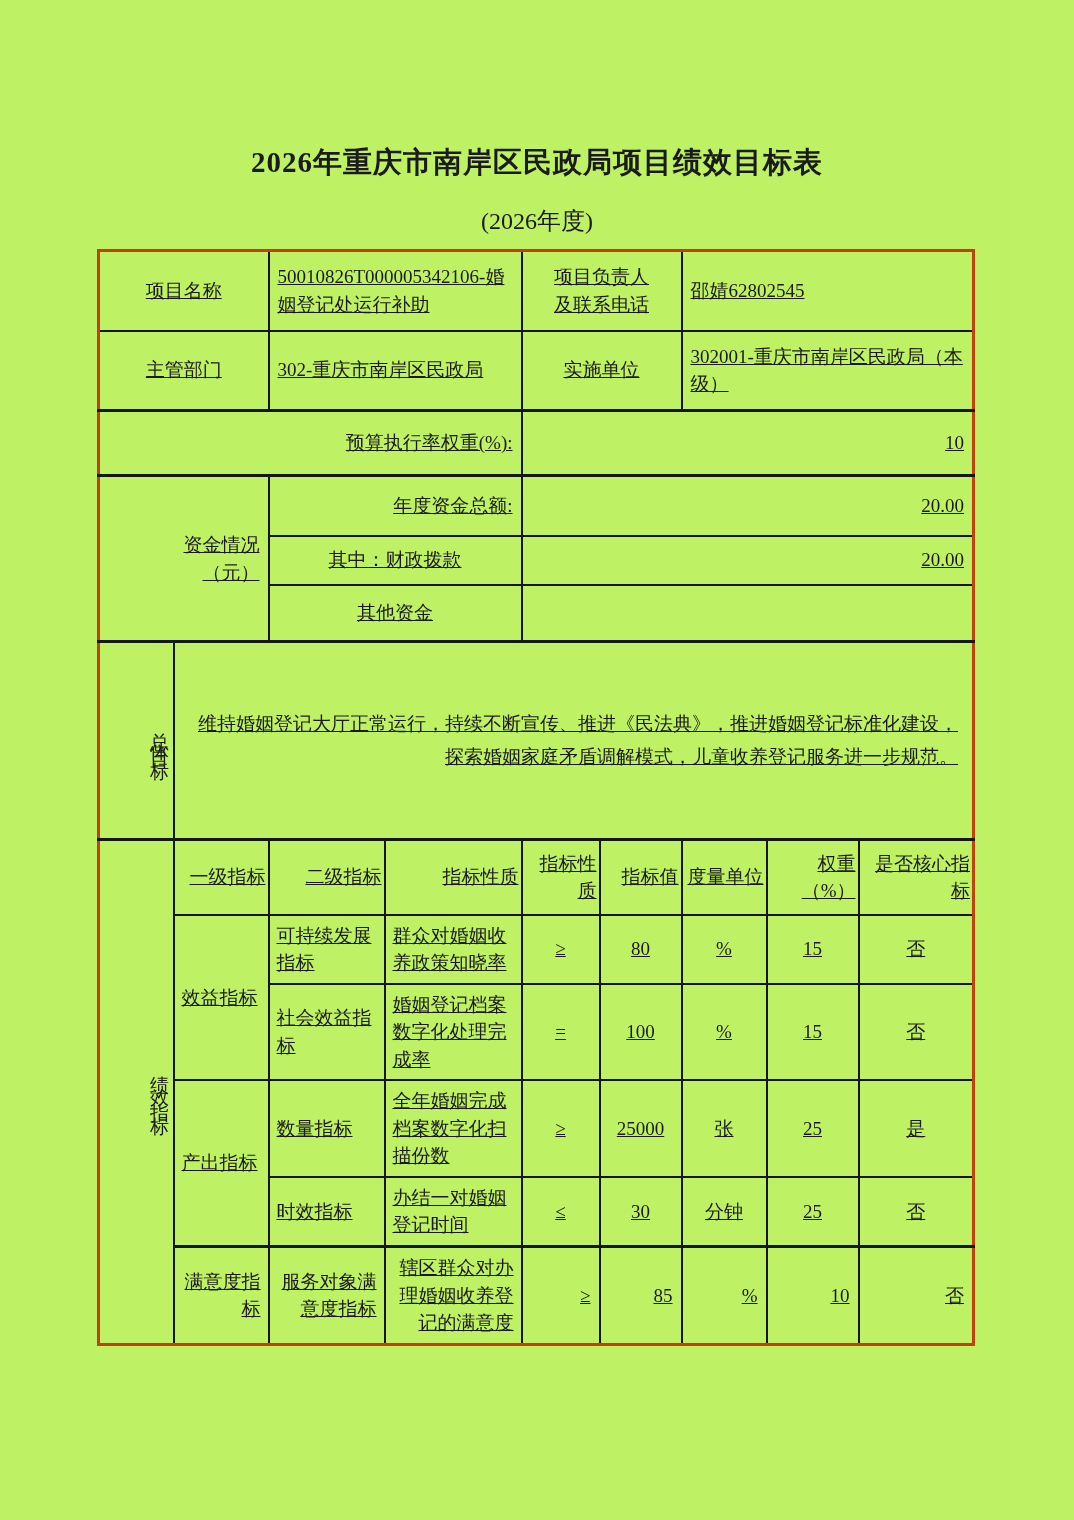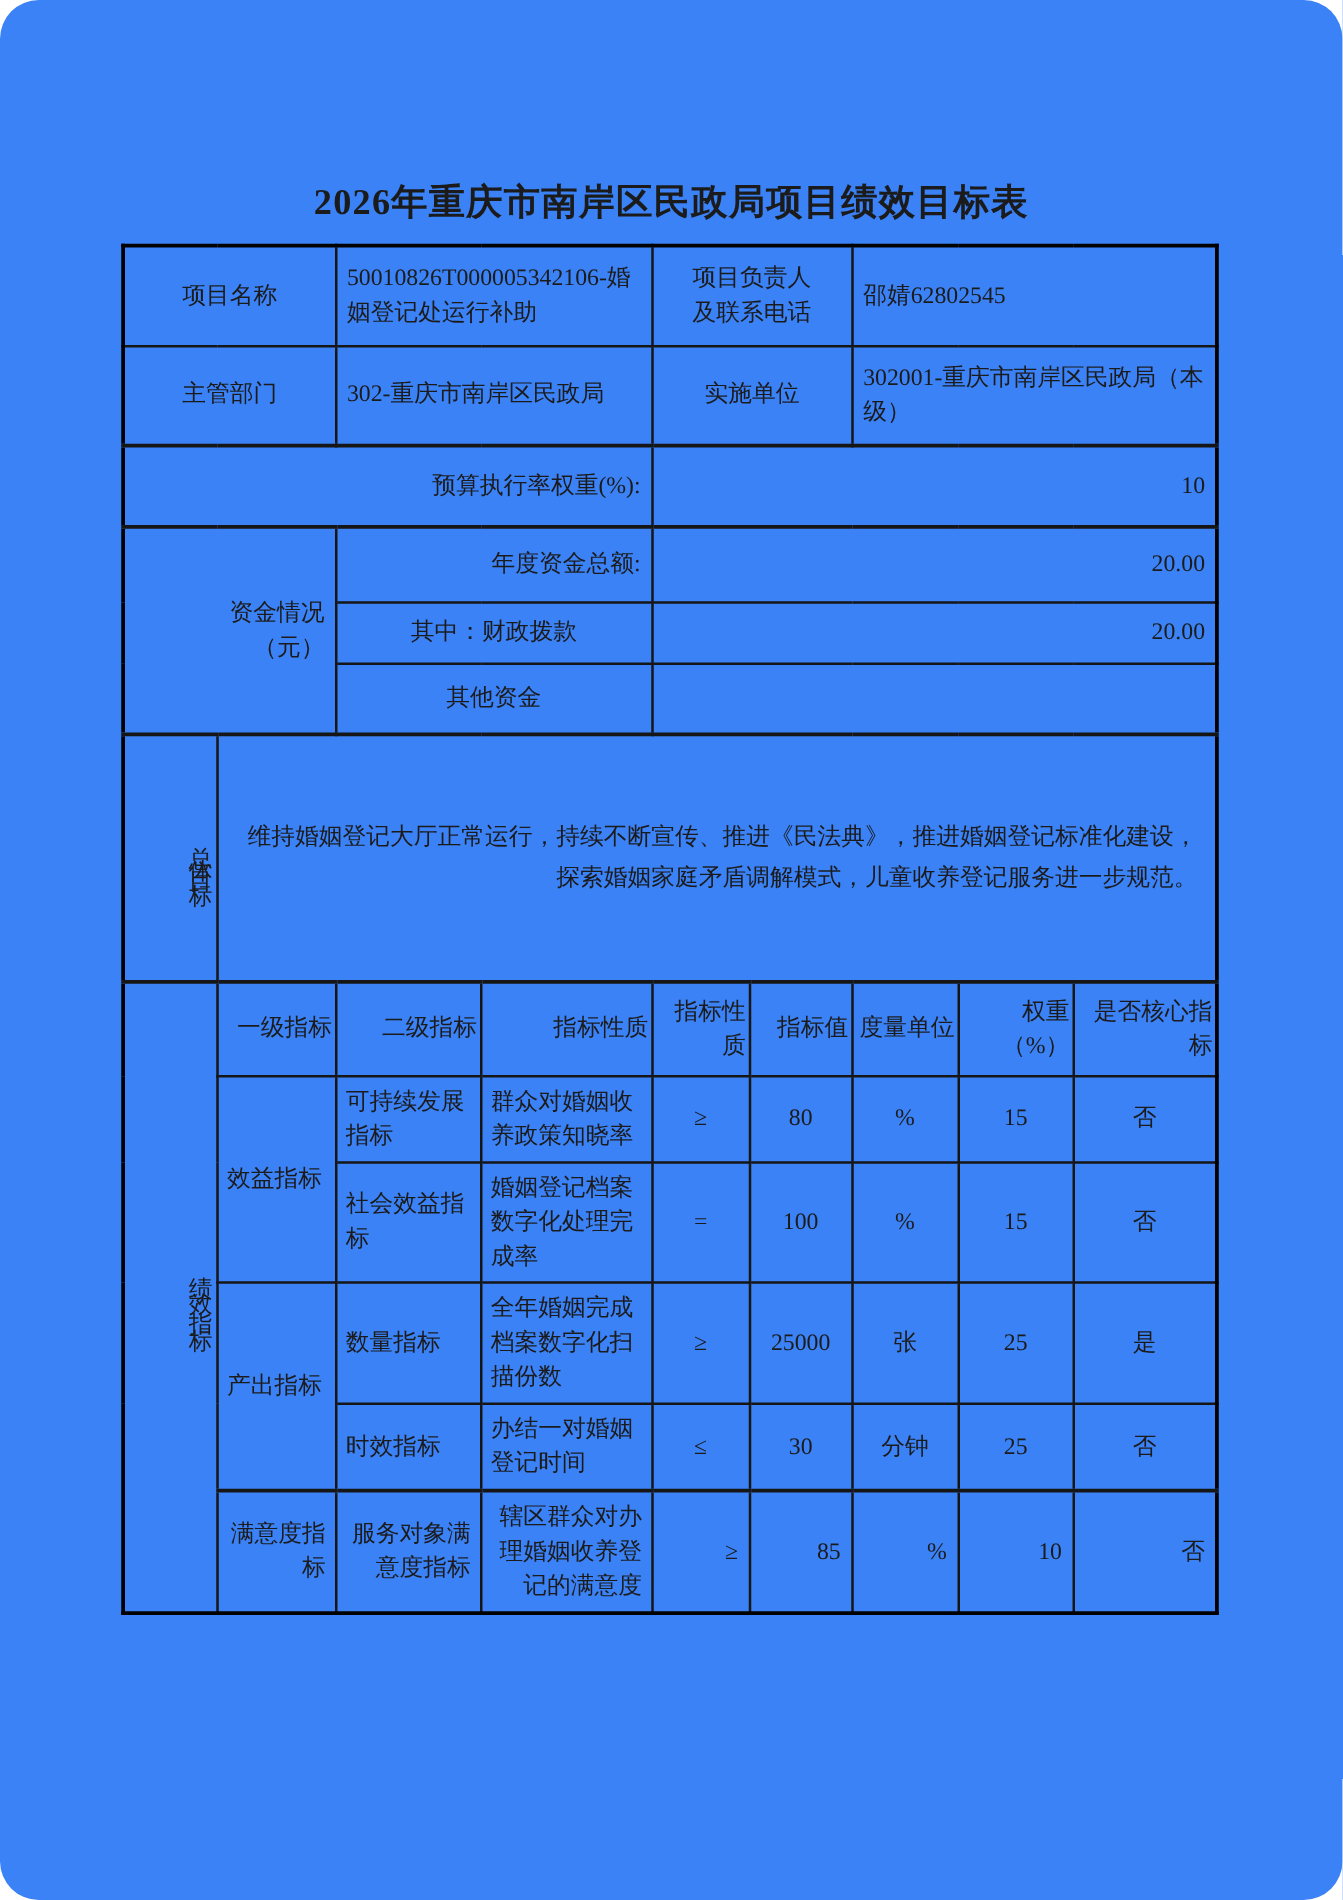--- a/index.html
+++ b/index.html
@@ -2,25 +2,24 @@
 <html><head>
 <meta charset="utf-8">
 <style>
   * { box-sizing: border-box; }
   html, body { margin: 0; padding: 0; background: #ffffff; }
   .page {
     position: relative;
     width: 1074px;
     height: 1520px;
     margin: 0 auto;
-    background: #3b82f6;
+    background: #bef264;
     color: #1b1b1b;
     font-family: "Liberation Serif", "DejaVu Serif", serif;
     overflow: hidden;
-    border-radius: 31px;
   }
   .doc-title {
     margin: 0;
     padding-top: 142px;
     text-align: center;
     font-size: 29px;
     font-weight: 700;
     letter-spacing: 1px;
     line-height: 40px;
   }
@@ -35,21 +34,22 @@
     margin: 34px 0 0 97px;
     font-size: 20px;
     font-weight: 700;
     line-height: 26px;
   }
   table.main {
     border-collapse: collapse;
     table-layout: fixed;
     width: 875px;
     margin: 13px 0 0 97px;
-    border: 3px solid #000000;
+    border: 3px solid #c2410c;
+    text-decoration: underline;
   }
   td {
     border: 2px solid #161616;
     padding: 6px 8px;
     font-size: 19px;
     line-height: 1.45;
     vertical-align: middle;
     word-break: normal;
     overflow: hidden;
   }
@@ -70,20 +70,21 @@
     line-height: 1.2;
   }
   .vert-cell { text-align: center; padding: 4px 2px; }
 </style>
 </head>
 <body>
 
 <div class="page">
 
   <h1 class="doc-title">2026年重庆市南岸区民政局项目绩效目标表</h1>
+  <div class="doc-subtitle">(2026年度)</div>
 
   <table class="main">
     <colgroup>
       <col style="width:75px">
         <col style="width:95px">
         <col style="width:116px">
       <col style="width:137px">
         <col style="width:78px">
         <col style="width:82px">
       <col style="width:85px">

